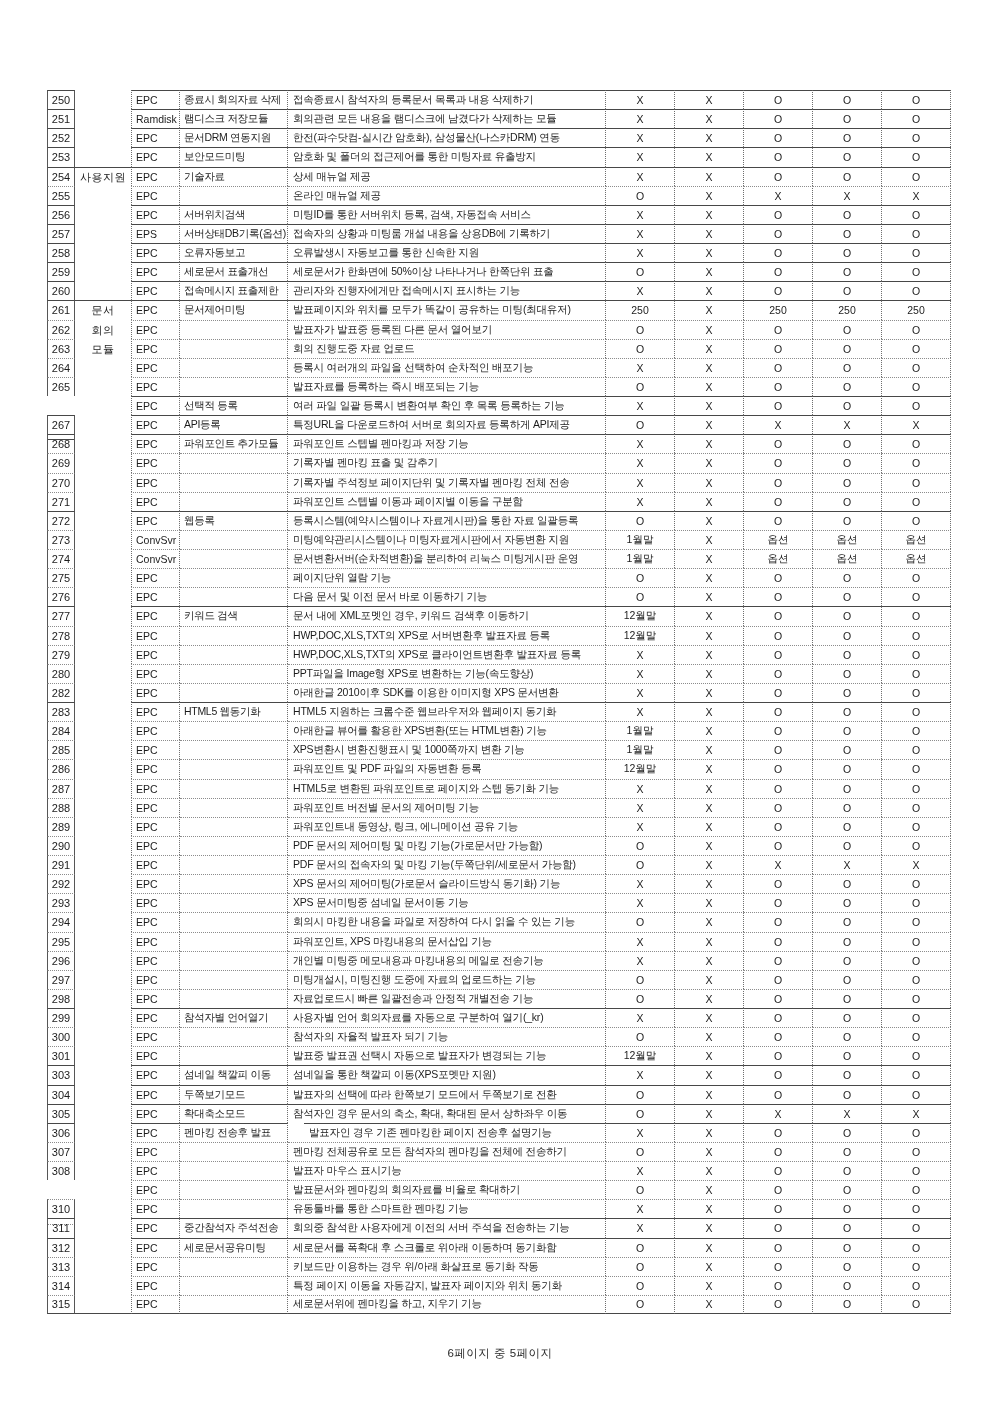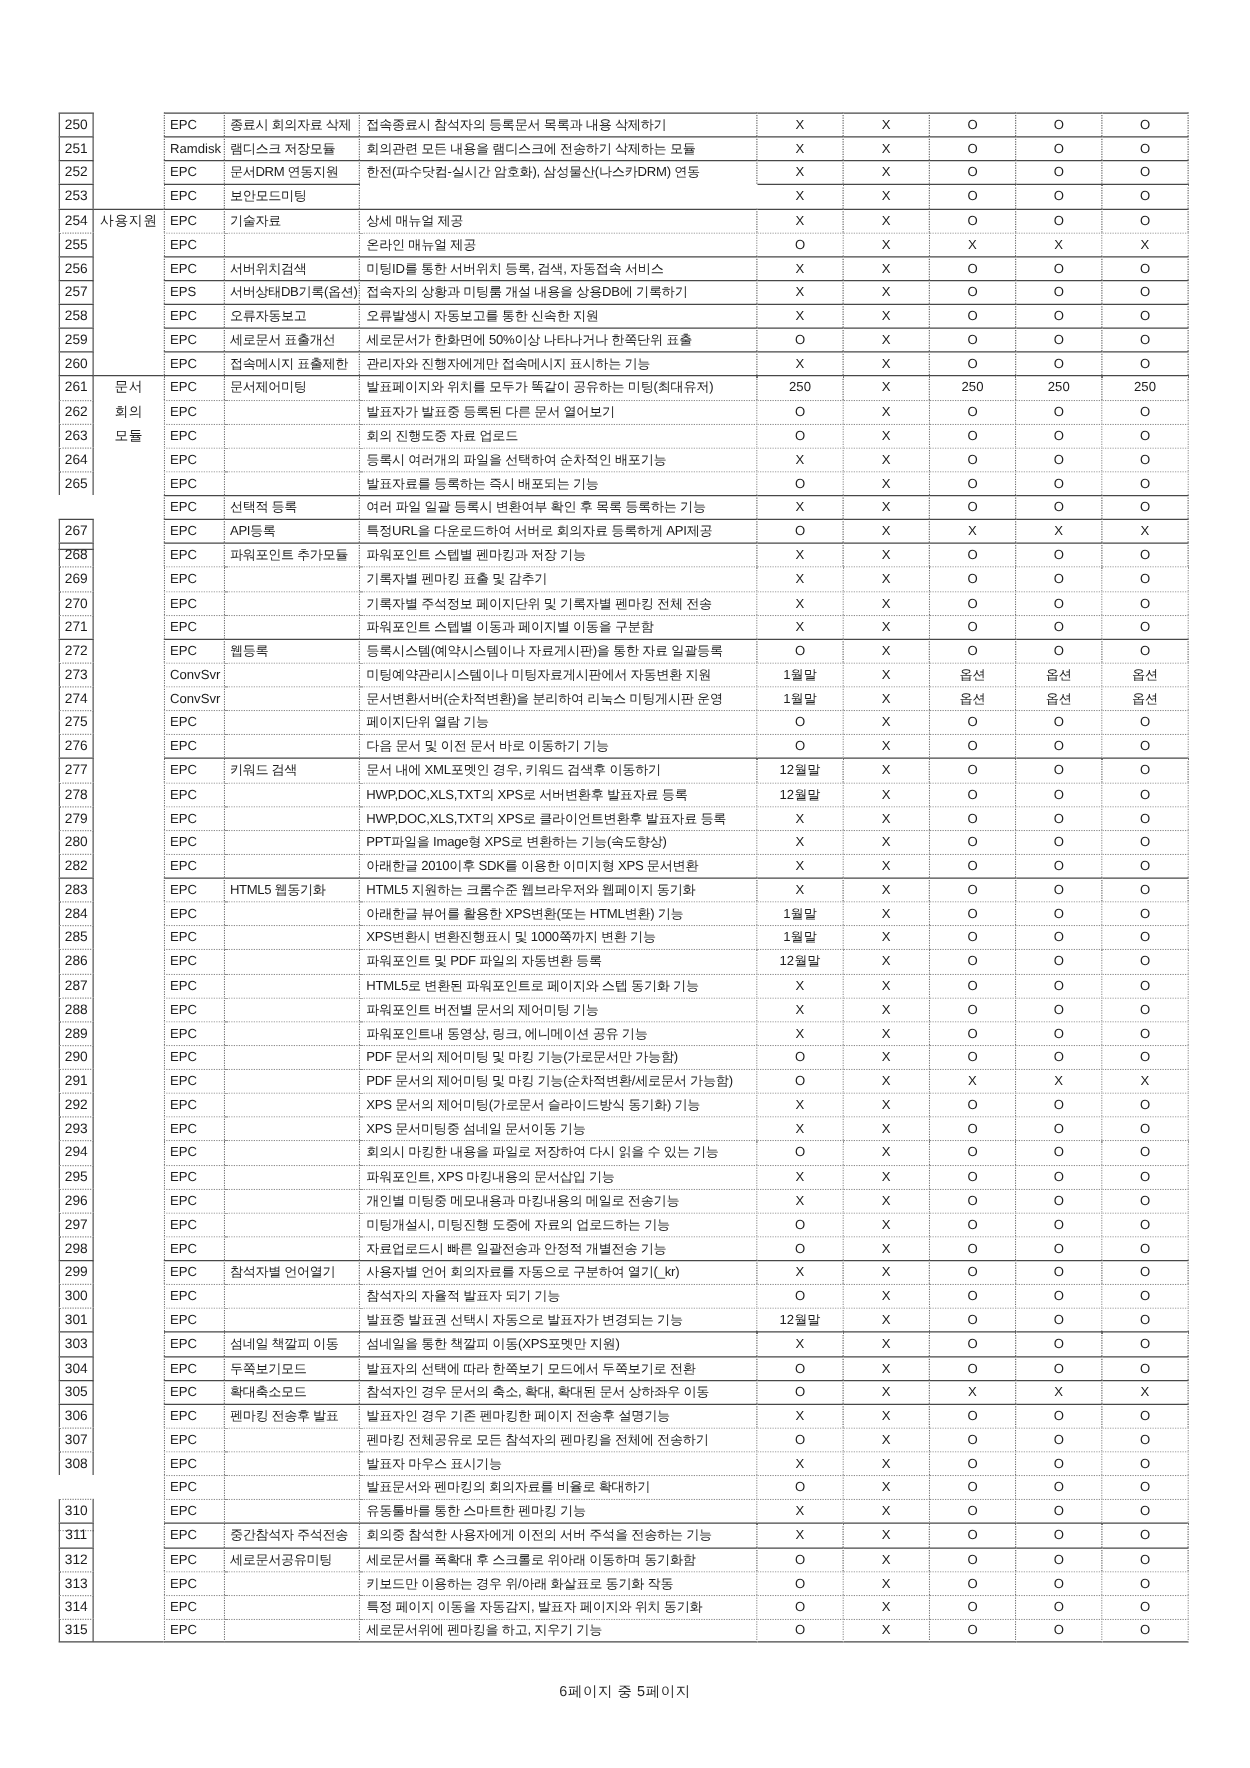--- a/index.html
+++ b/index.html
@@ -42,38 +42,39 @@
     <div class="c feat bt-s" style="grid-area: 1 / 4;">종료시 회의자료 삭제</div>
     <div class="c desc bt-s" style="grid-area: 1 / 5;">접속종료시 참석자의 등록문서 목록과 내용 삭제하기</div>
     <div class="c val bt-s" style="grid-area: 1 / 6;">X</div>
     <div class="c val bt-s" style="grid-area: 1 / 7;">X</div>
     <div class="c val bt-s" style="grid-area: 1 / 8;">O</div>
     <div class="c val bt-s" style="grid-area: 1 / 9;">O</div>
     <div class="c val bt-s" style="grid-area: 1 / 10;">O</div>
     <div class="c num bt-s" style="grid-area: 2 / 1;">251</div>
     <div class="c mod bt-s" style="grid-area: 2 / 3;">Ramdisk</div>
     <div class="c feat bt-s" style="grid-area: 2 / 4;">램디스크 저장모듈</div>
-    <div class="c desc bt-s" style="grid-area: 2 / 5;">회의관련 모든 내용을 램디스크에 전송하기 삭제하는 모듈</div>
+    <div class="c desc bt-s" style="grid-area: 2 / 5;">회의관련 모든 내용을 램디스크에 남겼다가 삭제하는 모듈</div>
     <div class="c val bt-s" style="grid-area: 2 / 6;">X</div>
     <div class="c val bt-s" style="grid-area: 2 / 7;">X</div>
     <div class="c val bt-s" style="grid-area: 2 / 8;">O</div>
     <div class="c val bt-s" style="grid-area: 2 / 9;">O</div>
     <div class="c val bt-s" style="grid-area: 2 / 10;">O</div>
     <div class="c num bt-s" style="grid-area: 3 / 1;">252</div>
     <div class="c mod bt-s" style="grid-area: 3 / 3;">EPC</div>
     <div class="c feat bt-s" style="grid-area: 3 / 4;">문서DRM 연동지원</div>
     <div class="c desc bt-s" style="grid-area: 3 / 5;">한전(파수닷컴-실시간 암호화), 삼성물산(나스카DRM) 연동</div>
     <div class="c val bt-s" style="grid-area: 3 / 6;">X</div>
     <div class="c val bt-s" style="grid-area: 3 / 7;">X</div>
     <div class="c val bt-s" style="grid-area: 3 / 8;">O</div>
     <div class="c val bt-s" style="grid-area: 3 / 9;">O</div>
     <div class="c val bt-s" style="grid-area: 3 / 10;">O</div>
     <div class="c num bt-s" style="grid-area: 4 / 1;">253</div>
     <div class="c mod bt-s" style="grid-area: 4 / 3;">EPC</div>
     <div class="c feat bt-s" style="grid-area: 4 / 4;">보안모드미팅</div>
+    <div class="c desc bt-s" style="grid-area: 4 / 5;">암호화 및 폴더의 접근제어를 통한 미팅자료 유출방지</div>
     <div class="c val bt-s" style="grid-area: 4 / 6;">X</div>
     <div class="c val bt-s" style="grid-area: 4 / 7;">X</div>
     <div class="c val bt-s" style="grid-area: 4 / 8;">O</div>
     <div class="c val bt-s" style="grid-area: 4 / 9;">O</div>
     <div class="c val bt-s" style="grid-area: 4 / 10;">O</div>
     <div class="c num bt-s" style="grid-area: 5 / 1;">254</div>
     <div class="c cat bt-s" style="grid-area: 5 / 2 / span 7;">
       <div class="catline">사용지원</div>
     </div>
     <div class="c mod bt-s" style="grid-area: 5 / 3;">EPC</div>
@@ -400,21 +401,21 @@
     <div class="c feat bt-d" style="grid-area: 40 / 4;"></div>
     <div class="c desc bt-d" style="grid-area: 40 / 5;">PDF 문서의 제어미팅 및 마킹 기능(가로문서만 가능함)</div>
     <div class="c val bt-d" style="grid-area: 40 / 6;">O</div>
     <div class="c val bt-d" style="grid-area: 40 / 7;">X</div>
     <div class="c val bt-d" style="grid-area: 40 / 8;">O</div>
     <div class="c val bt-d" style="grid-area: 40 / 9;">O</div>
     <div class="c val bt-d" style="grid-area: 40 / 10;">O</div>
     <div class="c num bt-d" style="grid-area: 41 / 1;">291</div>
     <div class="c mod bt-d" style="grid-area: 41 / 3;">EPC</div>
     <div class="c feat bt-d" style="grid-area: 41 / 4;"></div>
-    <div class="c desc bt-d" style="grid-area: 41 / 5;">PDF 문서의 제어미팅 및 마킹 기능(순차적변환/세로문서 가능함)</div>
+    <div class="c desc bt-d" style="grid-area: 41 / 5;">PDF 문서의 접속자의 및 마킹 기능(두쪽단위/세로문서 가능함)</div>
     <div class="c val bt-d" style="grid-area: 41 / 6;">O</div>
     <div class="c val bt-d" style="grid-area: 41 / 7;">X</div>
     <div class="c val bt-d" style="grid-area: 41 / 8;">X</div>
     <div class="c val bt-d" style="grid-area: 41 / 9;">X</div>
     <div class="c val bt-d" style="grid-area: 41 / 10;">X</div>
     <div class="c num bt-d" style="grid-area: 42 / 1;">292</div>
     <div class="c mod bt-d" style="grid-area: 42 / 3;">EPC</div>
     <div class="c feat bt-d" style="grid-area: 42 / 4;"></div>
     <div class="c desc bt-d" style="grid-area: 42 / 5;">XPS 문서의 제어미팅(가로문서 슬라이드방식 동기화) 기능</div>
     <div class="c val bt-d" style="grid-area: 42 / 6;">X</div>
@@ -526,21 +527,21 @@
     <div class="c feat bt-s" style="grid-area: 54 / 4;">확대축소모드</div>
     <div class="c desc bt-s" style="grid-area: 54 / 5;">참석자인 경우 문서의 축소, 확대, 확대된 문서 상하좌우 이동</div>
     <div class="c val bt-s" style="grid-area: 54 / 6;">O</div>
     <div class="c val bt-s" style="grid-area: 54 / 7;">X</div>
     <div class="c val bt-s" style="grid-area: 54 / 8;">X</div>
     <div class="c val bt-s" style="grid-area: 54 / 9;">X</div>
     <div class="c val bt-s" style="grid-area: 54 / 10;">X</div>
     <div class="c num bt-s" style="grid-area: 55 / 1;">306</div>
     <div class="c mod bt-s" style="grid-area: 55 / 3;">EPC</div>
     <div class="c feat bt-s" style="grid-area: 55 / 4;">펜마킹 전송후 발표</div>
-    <div class="c desc bt-s" style="grid-area: 55 / 5;">발표자인 경우 기존 펜마킹한 페이지 전송후 설명기능</div>
+    <div class="c desc bt-s" style="grid-area: 55 / 5; margin-left: 16px;">발표자인 경우 기존 펜마킹한 페이지 전송후 설명기능</div>
     <div class="c val bt-s" style="grid-area: 55 / 6;">X</div>
     <div class="c val bt-s" style="grid-area: 55 / 7;">X</div>
     <div class="c val bt-s" style="grid-area: 55 / 8;">O</div>
     <div class="c val bt-s" style="grid-area: 55 / 9;">O</div>
     <div class="c val bt-s" style="grid-area: 55 / 10;">O</div>
     <div class="c num bt-d" style="grid-area: 56 / 1;">307</div>
     <div class="c mod bt-d" style="grid-area: 56 / 3;">EPC</div>
     <div class="c feat bt-d" style="grid-area: 56 / 4;"></div>
     <div class="c desc bt-d" style="grid-area: 56 / 5;">펜마킹 전체공유로 모든 참석자의 펜마킹을 전체에 전송하기</div>
     <div class="c val bt-d" style="grid-area: 56 / 6;">O</div>

